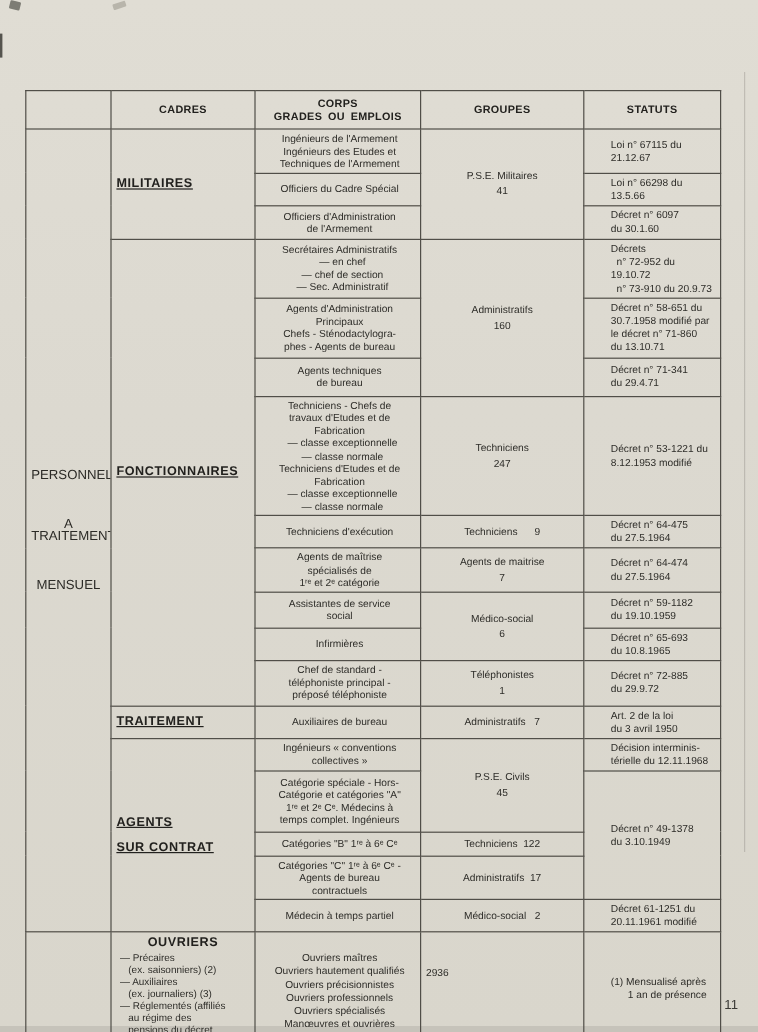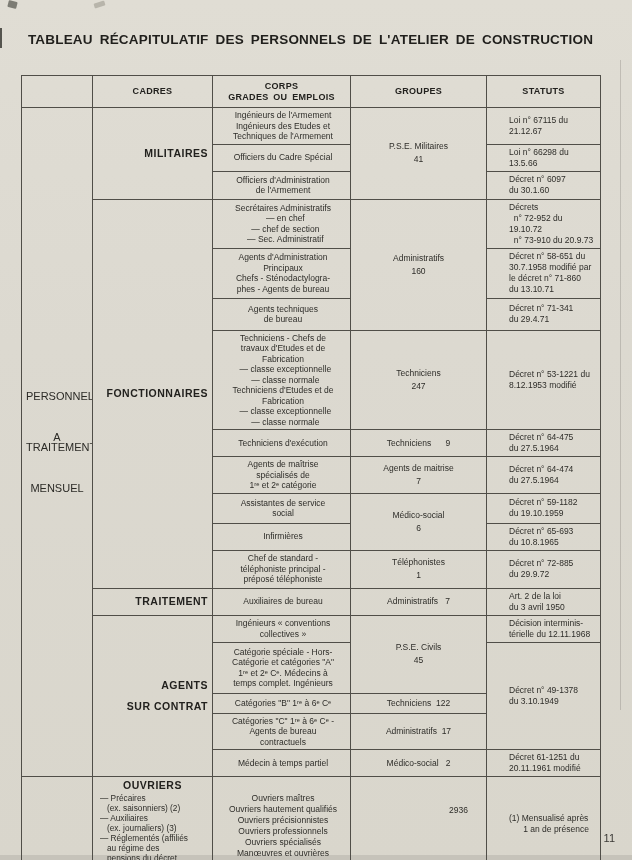--- a/index.html
+++ b/index.html
@@ -26,36 +26,36 @@
   tr.r0{height:32px} tr.r1{height:31px} tr.r2{height:24px} tr.r3{height:28px}
   tr.r4{height:45px} tr.r5{height:50px} tr.r6{height:32px} tr.r7{height:91px}
   tr.r8{height:22px} tr.r9{height:36px} tr.r10{height:30px} tr.r11{height:22px}
   tr.r12{height:38px} tr.r13{height:25px} tr.r14{height:26px} tr.r15{height:51px}
   tr.r16{height:20px} tr.r17{height:35px} tr.r18{height:22px} tr.r19{height:88px}
   .hdr {
     font-weight:bold; text-align:center; font-size:9px; line-height:11px;
     white-space:pre-line; color:#22211e; letter-spacing:0.3px; word-spacing:2px;
   }
   .cadre {
-    font-weight:bold; text-align:right; font-size:10.5px; line-height:21px;
-    letter-spacing:0.5px; white-space:pre-line; color:#22211e;
+    font-weight:bold; text-align:left; font-size:10.5px; line-height:21px;
+    letter-spacing:0.5px; white-space:pre-line; color:#22211e;text-decoration:underline;
   }
   .corps { text-align:center; white-space:pre-wrap; padding-left:7px; }
   .grp   { text-align:center; white-space:pre-wrap; line-height:13px; }
   .stat  { text-align:left; white-space:pre-wrap; padding-left:22px; line-height:11px; }
   .c1 { text-align:center; font-size:11px; color:#2b2a26; }
   .sp-line { display:block; }
   .sp-wide .sp-line + .sp-line { margin-top:30px; }
   
   .cadre-ouv { vertical-align:top; padding-top:3px; }
   .ouv-title { text-align:center; font-weight:bold; font-size:10.5px; letter-spacing:0.5px; color:#22211e; }
   .ouv-cadre-list { white-space:pre-wrap; text-align:left; padding-left:3px; margin-top:2px; font-size:8.3px; line-height:10px; }
   .corps-ouv { vertical-align:top; padding-top:16px; line-height:11px; }
   .grp-ouv { vertical-align:top; padding-top:1px; }
-  .ouv-total { text-align:right; padding-right:14px; }
+  .ouv-total { text-align:left; padding-right:14px; }
   .ouv-groups { text-align:left; padding-left:6px; }
   .stat-notes { vertical-align:top; padding-top:14px; }
   .note { white-space:pre-wrap; margin-bottom:7px; line-height:10.5px; }
   .page-number {
     position:absolute; right:17px; bottom:16px;
     font-size:11px; color:#3a3935;
   }
   
   .artifact-a { position:absolute; left:8px; top:1px; width:9px; height:7px;
     background:#6b6b63; transform:rotate(14deg); opacity:.85; border-radius:1px; }
@@ -70,21 +70,20 @@
 
 <div class="page">
 
   <div class="artifact-a"></div>
   <div class="artifact-b"></div>
   <div class="edge-left"></div>
   <div class="edge-right"></div>
   <div class="edge-bottom"></div>
 
   <div class="title">
-    <div>TABLEAU RÉCAPITULATIF DES PERSONNELS DE L'ATELIER DE CONSTRUCTION</div>
   </div>
 
   <table class="main">
     <colgroup>
       <col style="width:71px">
         <col style="width:120px">
         <col style="width:138px">
       <col style="width:136px">
         <col style="width:114px">
     </colgroup>

